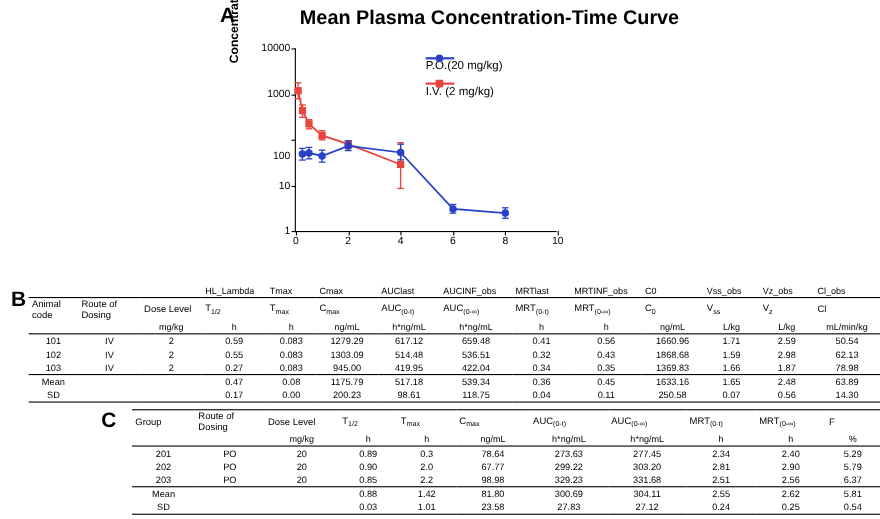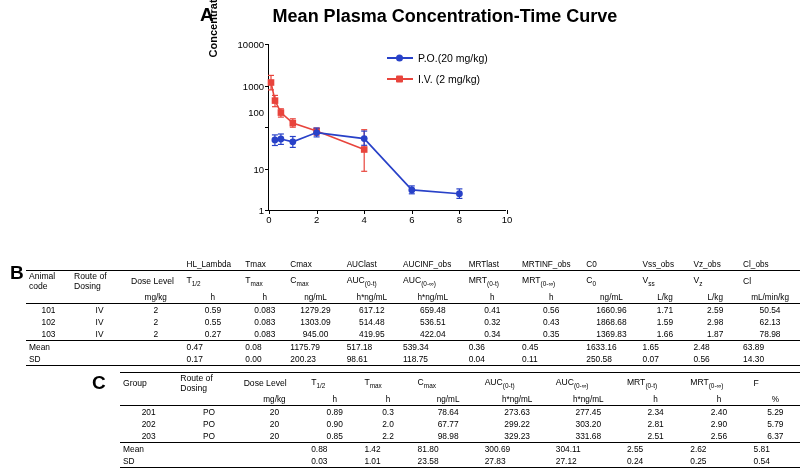--- a/index.html
+++ b/index.html
@@ -100,23 +100,23 @@
     background: #000;
   }
   .legend {
     position: absolute;
     left: 118px;
     top: 8px;
     font-size: 10.5px;
   }
   .legend-row {
     display: flex;
-    align-items: center;
     margin-bottom: 9px;
     white-space: nowrap;
+    flex-direction: column;
   }
   .legend-swatch {
     width: 26px;
     height: 2px;
     position: relative;
     margin-right: 5px;
   }
   .legend-swatch .mk {
     position: absolute;
     left: 9px;
@@ -136,21 +136,21 @@
   }
   table.data td, table.data th {
     padding: 0 3px;
     white-space: nowrap;
     font-weight: normal;
   }
   .grp-head td { font-size: 8.2px; text-align: left; height: 12px; }
   .col-head td { font-size: 8.6px; font-weight: bold; text-align: left; height: 13px; }
   .unit-row td { font-size: 8.2px; text-align: center; height: 12px; }
   .body-row td { font-size: 8.4px; text-align: center; height: 12px; }
-  .sum-row td { font-size: 8.4px; height: 12px; font-weight: bold; }
+  .sum-row td { font-size: 8.4px; text-align: center; height: 12px; font-weight: bold; }
   .rule-top { border-top: 1.3px solid #000; }
   .rule-mid { border-top: 1px solid #000; }
   .rule-bot { border-bottom: 1.3px solid #000; }
   sub { font-size: 75%; }
 
   #panelB { position: absolute; left: 26px; top: 258px; }
   #letterB { left: 10px; top: 262px; }
   #panelC { position: absolute; left: 120px; top: 372px; }
   #letterC { left: 92px; top: 372px; }
 </style>
@@ -162,21 +162,21 @@
   <div id="chart-title">Mean Plasma Concentration-Time Curve</div>
 
   <div class="plot-area">
     <div class="ylabel">Concentration(ng/mL)</div>
 
     <div class="ytickmark" style="top:166px"></div>
     <div class="ytick" style="top:166px">1</div>
     <div class="ytickmark" style="top:124.5px"></div>
     <div class="ytick" style="top:124.5px">10</div>
     <div class="ytickmark" style="top:83px"></div>
-    <div class="ytick" style="top:68px">100</div>
+    <div class="ytick" style="top:98px">100</div>
     <div class="ytickmark" style="top:41.5px"></div>
     <div class="ytick" style="top:41.5px">1000</div>
     <div class="ytickmark" style="top:0px"></div>
     <div class="ytick" style="top:0px">10000</div>
 
     <div class="xtickmark" style="left:0px"></div>
     <div class="xtick" style="left:0px">0</div>
     <div class="xtickmark" style="left:47.6px"></div>
     <div class="xtick" style="left:47.6px">2</div>
     <div class="xtickmark" style="left:95.2px"></div>

